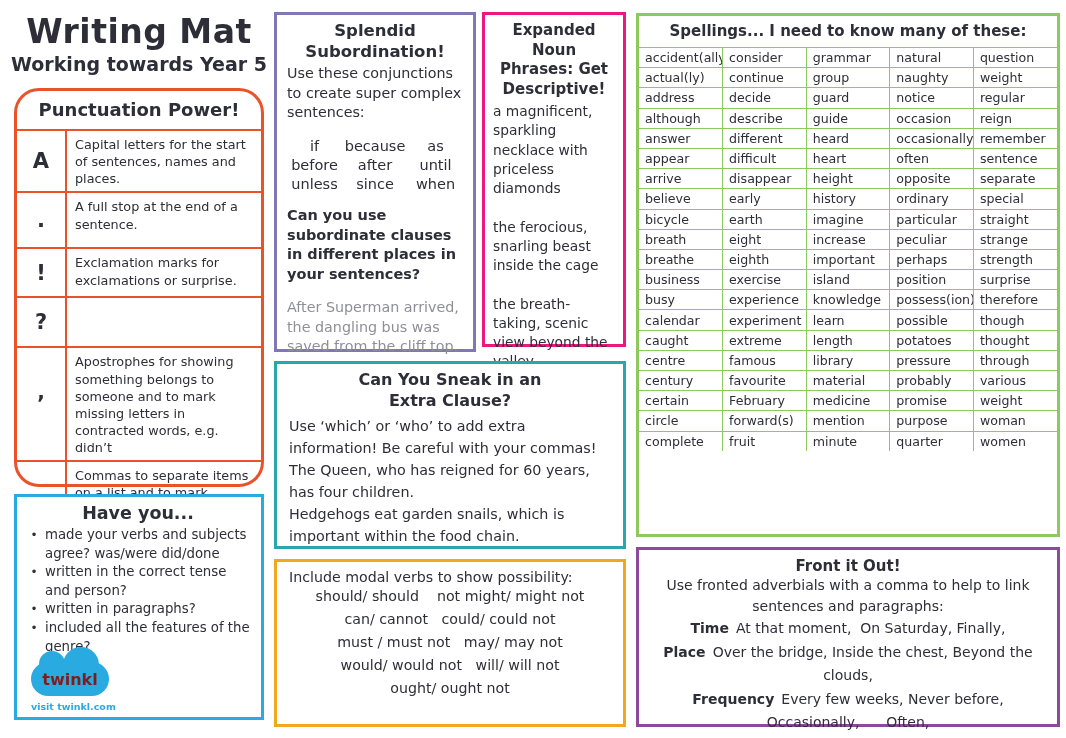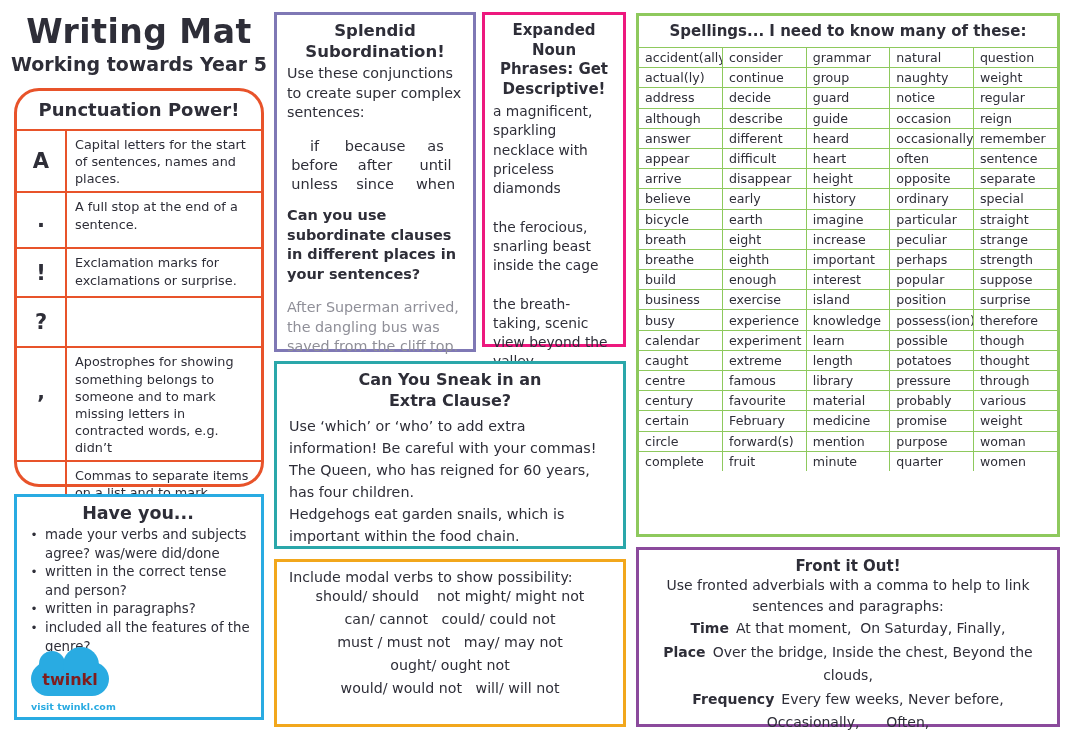--- a/index.html
+++ b/index.html
@@ -185,22 +185,22 @@
         <div class="ec-para">Hedgehogs eat garden snails, which is important within the food chain.</div>
       </div>
   </div>
 
   <div class="box modals">
     <div class="md-intro">Include modal verbs to show possibility:</div>
     <div>
         <div class="md-line">should/ should    not might/ might not</div>
         <div class="md-line">can/ cannot   could/ could not</div>
         <div class="md-line">must / must not   may/ may not</div>
+        <div class="md-line">would/ would not   will/ will not</div>
         <div class="md-line">ought/ ought not</div>
-        <div class="md-line">would/ would not   will/ will not</div>
       </div>
   </div>
 
   <div class="box spell">
     <div class="sp-title">Spellings... I need to know many of these:</div>
     <table class="sp-table">
         <tbody>
           <tr>
             <td>accident(ally)</td>
             <td>consider</td>
@@ -272,27 +272,20 @@
             <td>strange</td>
           </tr>
           <tr>
             <td>breathe</td>
             <td>eighth</td>
             <td>important</td>
             <td>perhaps</td>
             <td>strength</td>
           </tr>
           <tr>
-            <td>build</td>
-            <td>enough</td>
-            <td>interest</td>
-            <td>popular</td>
-            <td>suppose</td>
-          </tr>
-          <tr>
             <td>business</td>
             <td>exercise</td>
             <td>island</td>
             <td>position</td>
             <td>surprise</td>
           </tr>
           <tr>
             <td>busy</td>
             <td>experience</td>
             <td>knowledge</td>

